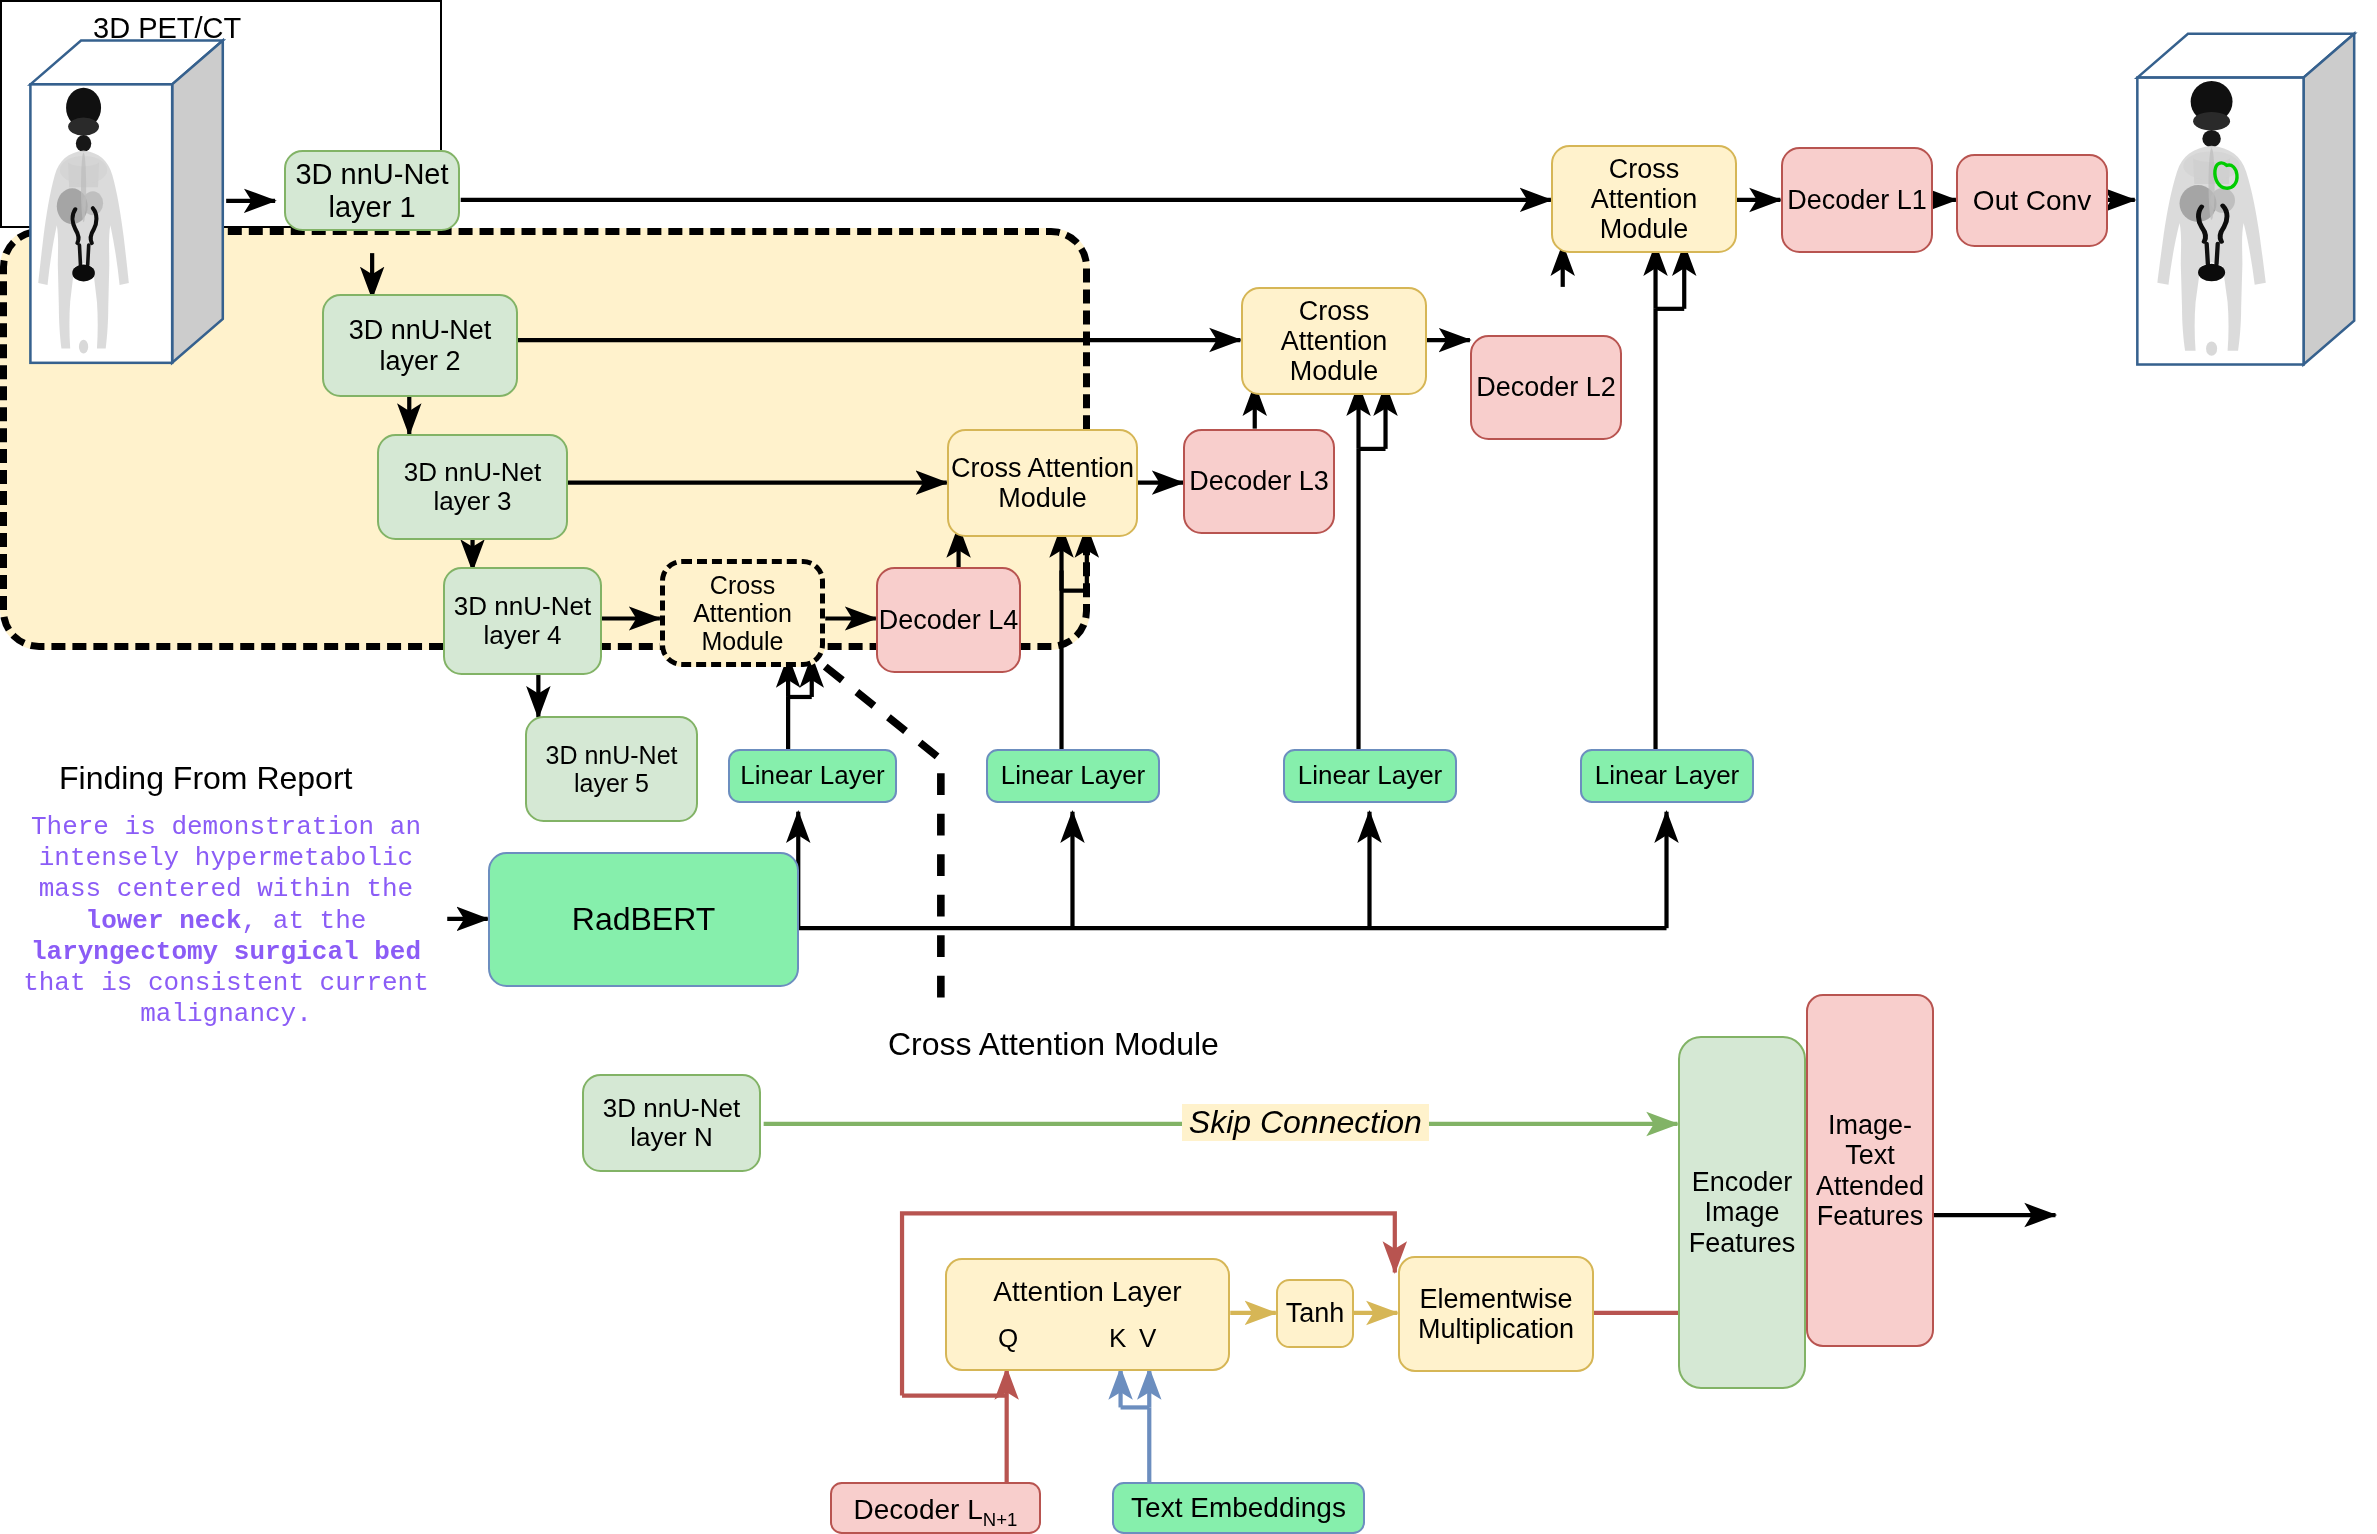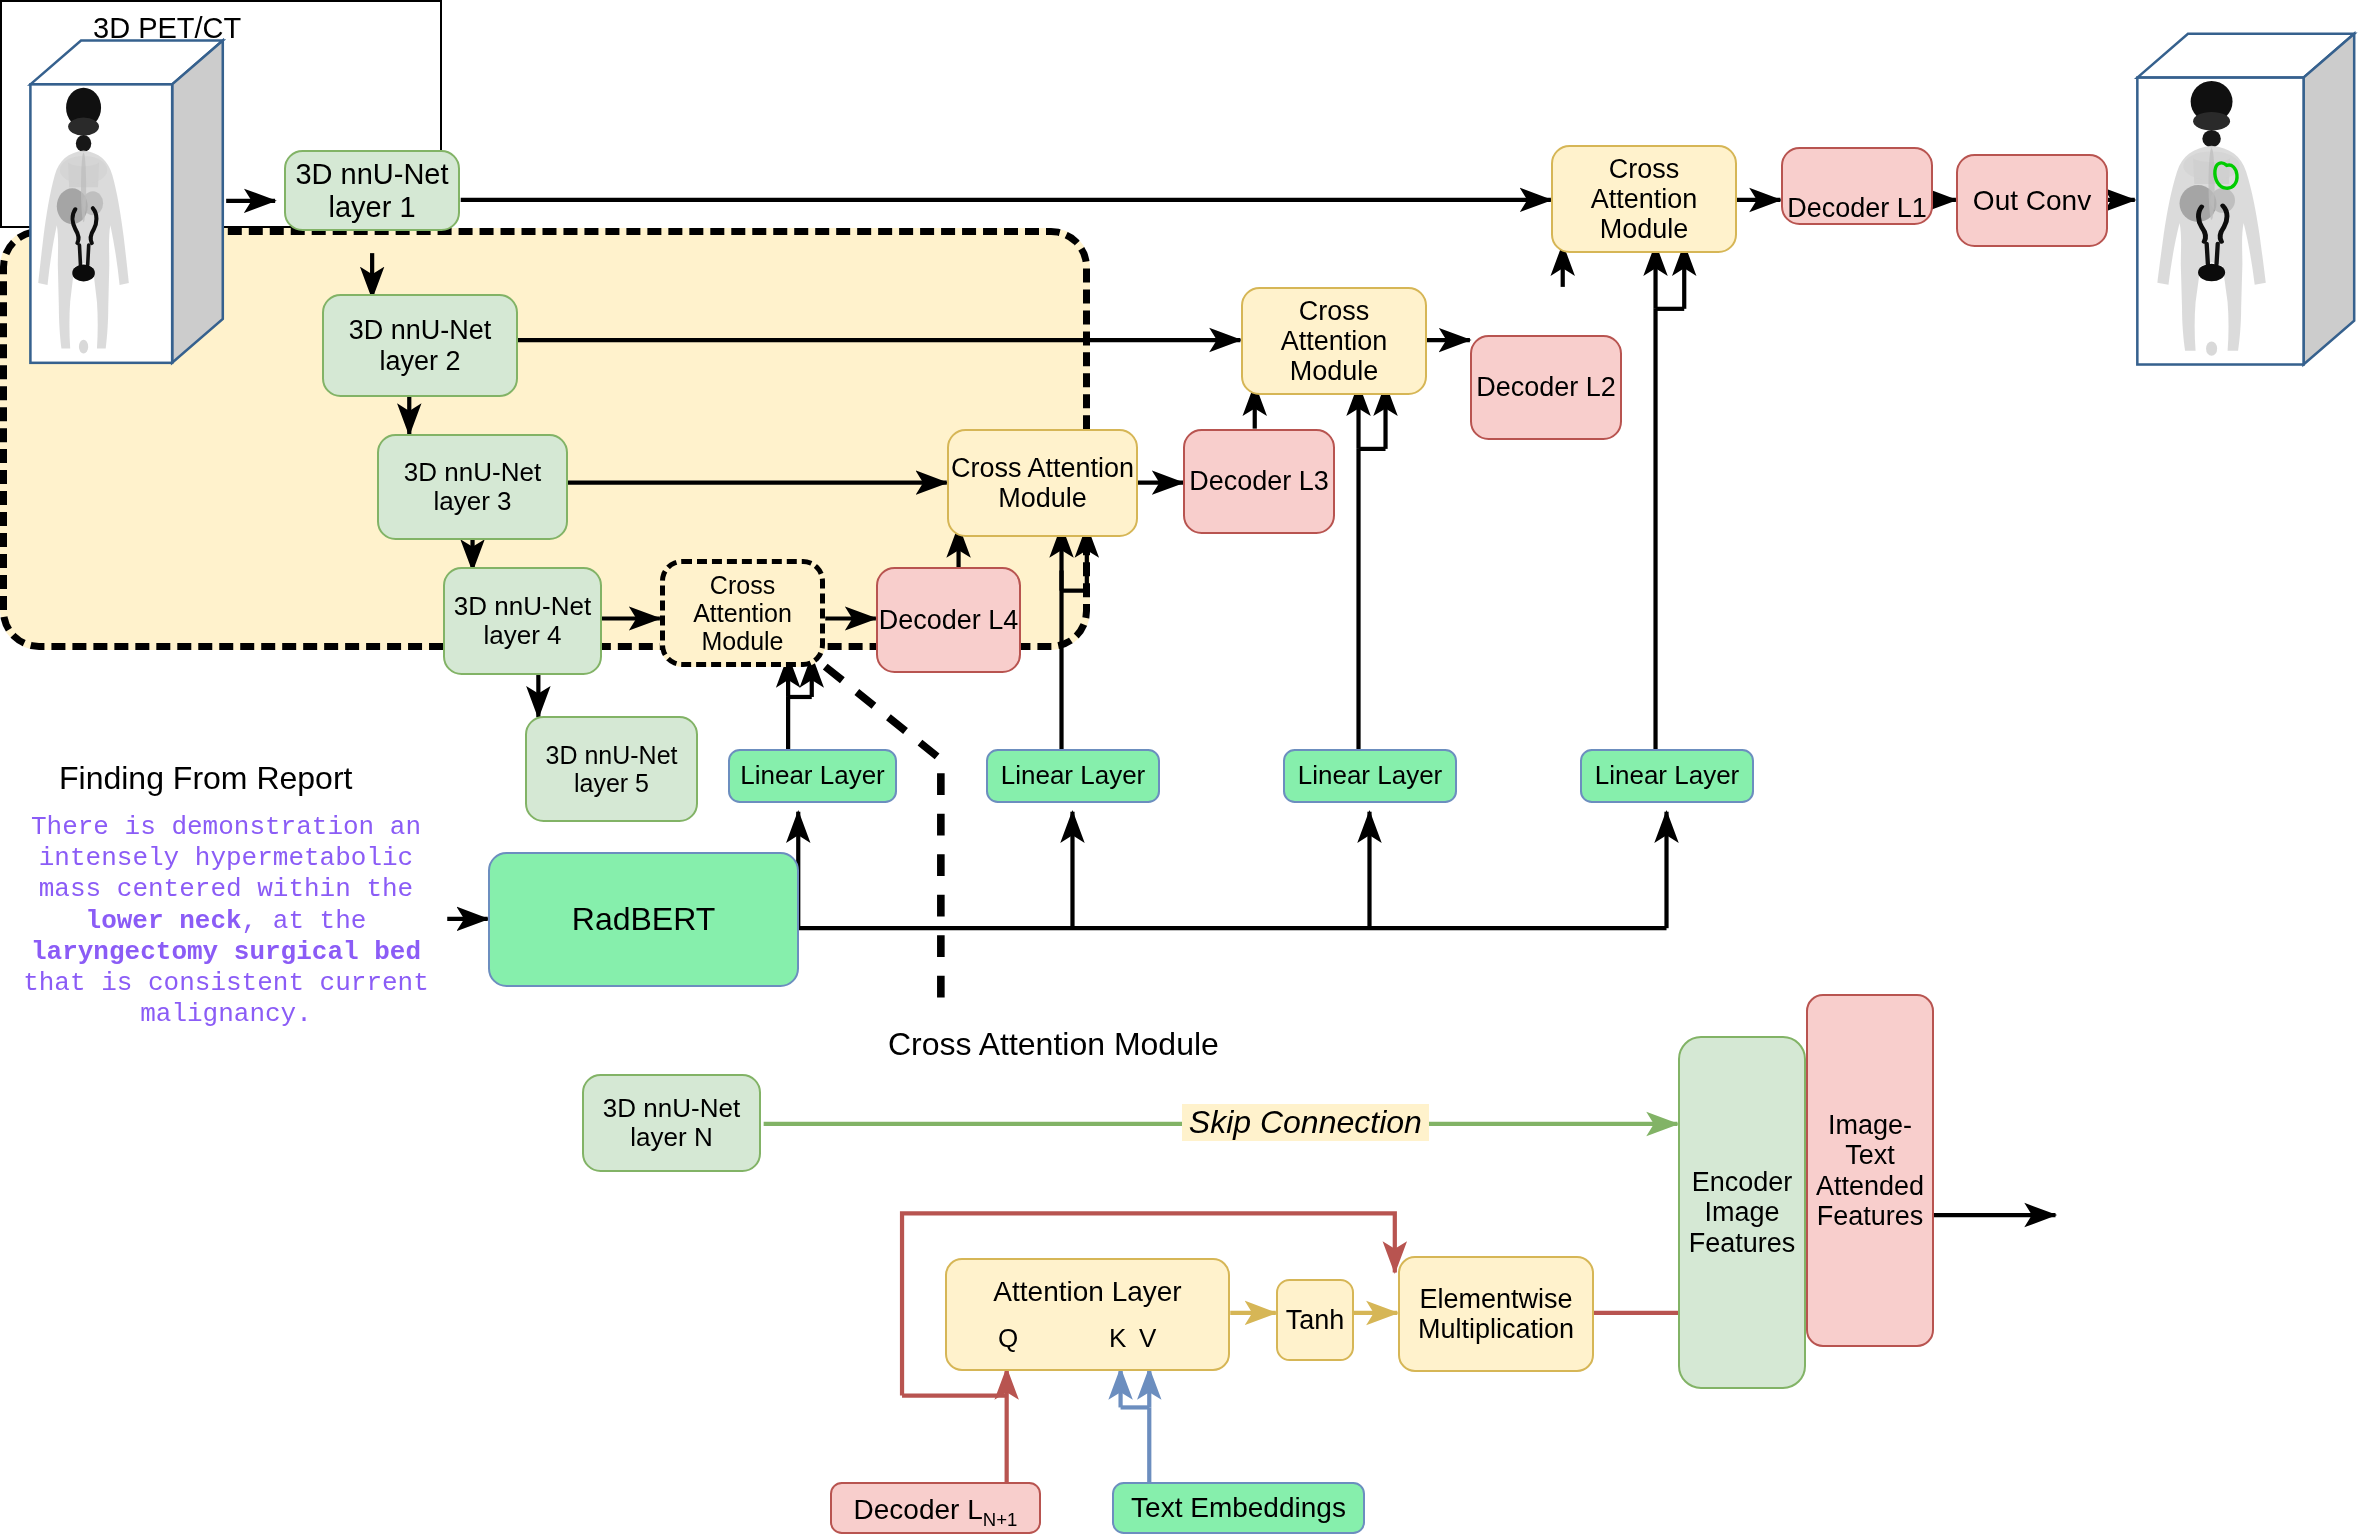--- a/index.html
+++ b/index.html
@@ -226,21 +226,21 @@
 
   <div class="rb pink boxlabel" style="left:876px;top:567px;width:145px;height:106px;font-size:27px;">
     <span>Decoder L4</span>
   </div>
   <div class="rb pink boxlabel" style="left:1183px;top:429px;width:152px;height:105px;font-size:27px;">
     <span>Decoder L3</span>
   </div>
   <div class="rb pink boxlabel" style="left:1470px;top:287px;width:152px;height:105px;font-size:27px;margin-top:48px;">
     <span>Decoder L2</span>
   </div>
-  <div class="rb pink boxlabel" style="left:1781px;top:147px;width:152px;height:78px;font-size:27px;align-items:flex-end;">
+  <div class="rb pink boxlabel" style="left:1781px;top:147px;width:152px;height:106px;font-size:27px;">
     <span>Decoder L1</span>
   </div>
   <div class="rb pink boxlabel" style="left:1956px;top:154px;width:152px;height:93px;font-size:28px;">
     <span>Out Conv</span>
   </div>
 
   <div class="plain" style="left:59px;top:760px;font-size:32px;">Finding From Report</div>
   <div class="reportbox" style="left:5px;top:803px;width:442px;height:228px;"></div>
   <div class="reporttext" style="left:15px;top:812px;width:422px;font-size:26px;">
     There is demonstration an intensely hypermetabolic mass centered within the <b>lower neck</b>, at the <b>laryngectomy surgical bed</b> that is consistent current malignancy.
@@ -272,21 +272,21 @@
   </div>
 
   <div class="plain" style="left:1182px;top:1104px;font-size:32px;background:#FFF2CC;padding:0 6.8px;font-style:italic;">Skip Connection</div>
 
   <div class="rb yellow" style="left:945px;top:1258px;width:285px;height:113px;border-radius:17px;"></div>
   <div class="plain" style="left:972px;top:1276px;width:231px;text-align:center;font-size:28px;">Attention Layer</div>
   <div class="plain" style="left:998px;top:1323px;font-size:26px;">Q</div>
   <div class="plain" style="left:1109px;top:1323px;font-size:26px;">K</div>
   <div class="plain" style="left:1139px;top:1323px;font-size:26px;">V</div>
 
-  <div class="rb yellow boxlabel" style="left:1276px;top:1279px;width:78px;height:82px;border-radius:13.5px;font-size:27px;">
+  <div class="rb yellow boxlabel" style="left:1276px;top:1279px;width:78px;height:69px;border-radius:13.5px;font-size:27px;">
     <span>Tanh</span>
   </div>
 
   <div class="rb yellow boxlabel" style="left:1398px;top:1256px;width:196px;height:116px;border-radius:17px;font-size:27px;padding:0 17px;">
     <span>Elementwise Multiplication</span>
   </div>
 
   <div class="rb green boxlabel" style="left:1678px;top:1036px;width:128px;height:353px;border-radius:23px;font-size:27px;padding:0 3.4px;">
     <span>Encoder Image Features</span>
   </div>

